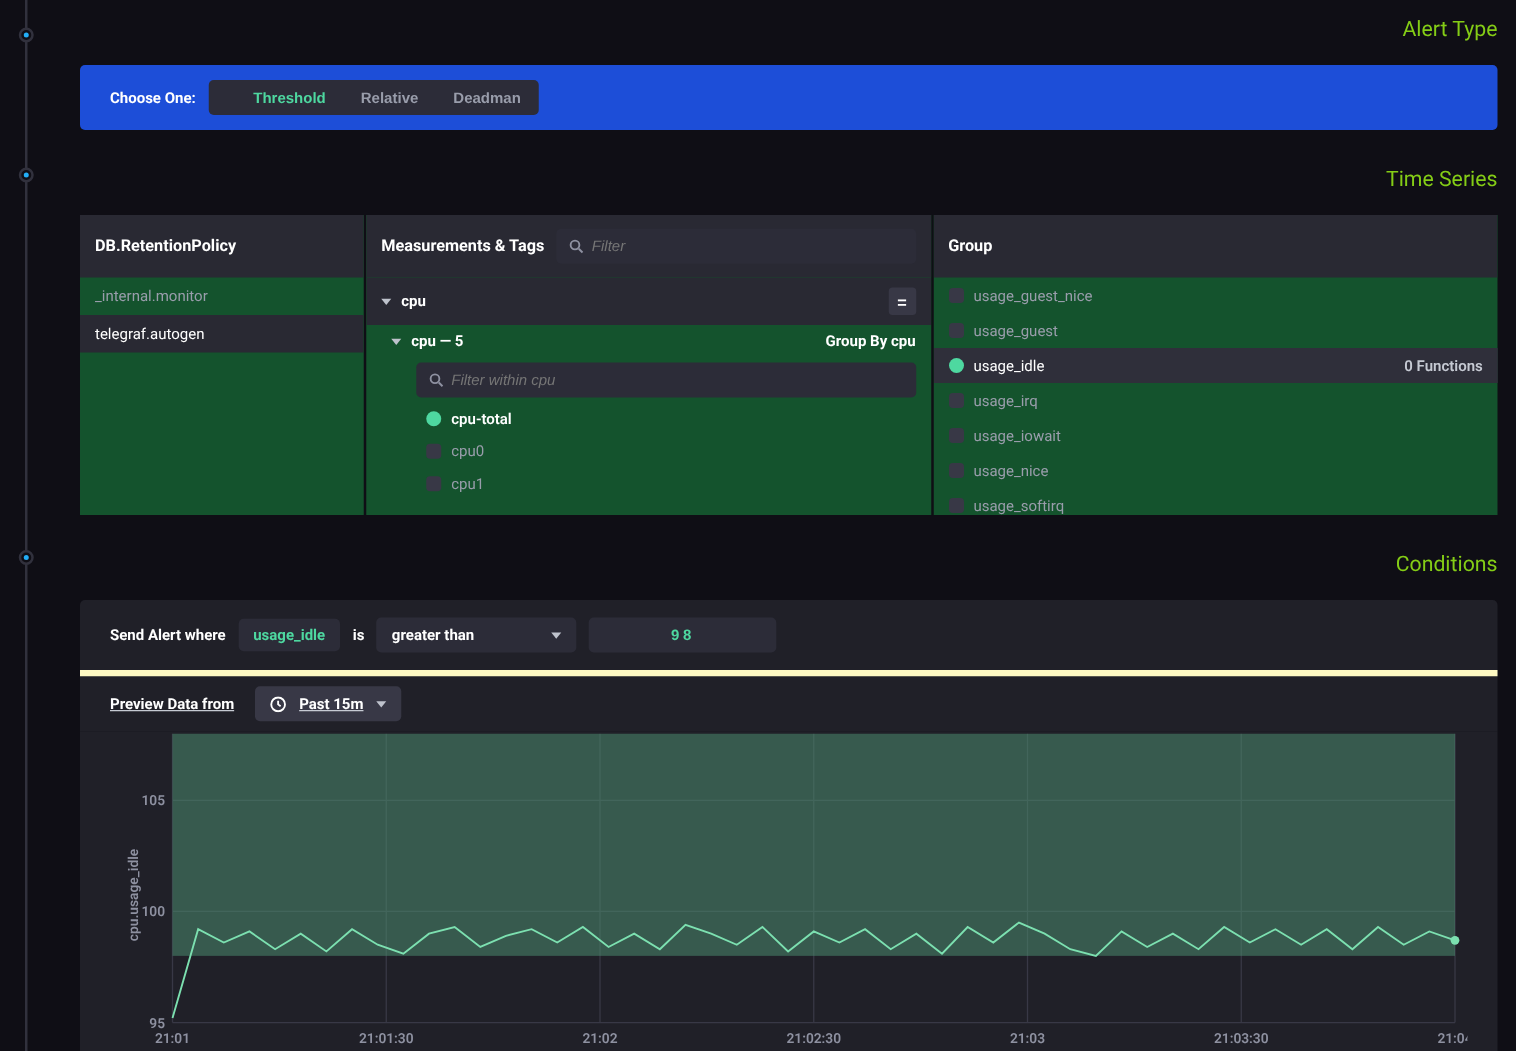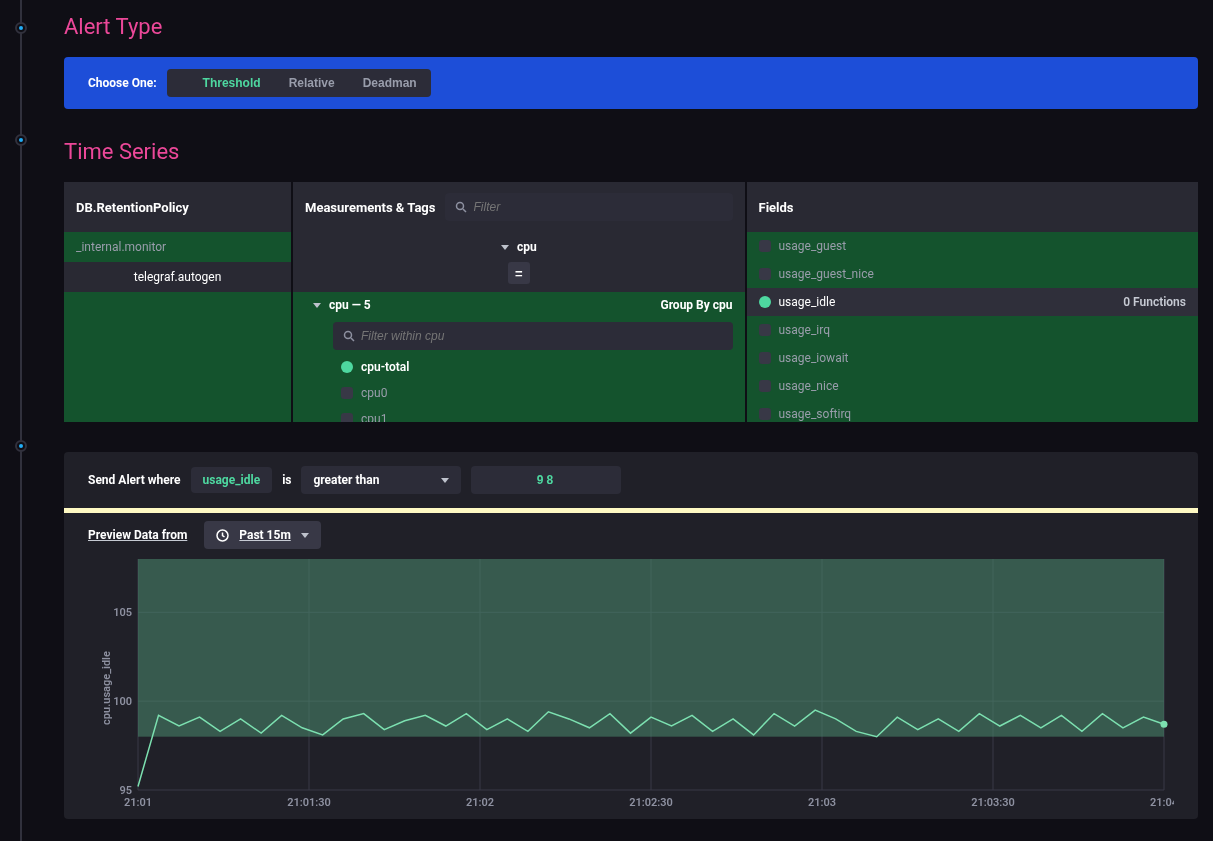--- a/index.html
+++ b/index.html
@@ -37,24 +37,25 @@
   width: 4px;
   height: 4px;
   border-radius: 50%;
   background: #22adf6;
 }
 .section {
   margin-left: 64px;
   margin-right: 15px;
 }
 .section-title {
-  font-size: 22px;
+  font-size: 17px;
   font-weight: 400;
-  color: #ec4899;
+  color: #84cc16;
   margin-bottom: 18px;
+  text-align: right;
 }
 .panel {
   background: #1d4ed8;
   border-radius: 4px;
   padding: 12px 24px;
 }
 .choose-row {
   display: flex;
   align-items: center;
   gap: 10px;
@@ -112,21 +113,21 @@
 }
 .list-row {
   padding: 8px 12px;
   font-size: 12px;
   color: #999dab;
   cursor: pointer;
   display: flex;
   align-items: center;
   gap: 8px;
 }
-.list-row.selected { background: #292933; color: #fff; flex-direction: column; }
+.list-row.selected { background: #292933; color: #fff; }
 .caret {
   width: 0; height: 0;
   border-left: 4px solid transparent;
   border-right: 4px solid transparent;
   border-top: 5px solid #bec2cc;
 }
 .eq-btn {
   background: #383846;
   border: none;
   color: #fff;
@@ -384,30 +385,30 @@
             <div class="tag-item">
               <span class="check"></span>
               <span>cpu1</span>
             </div>
           </div>
       </div>
     </div>
 
     <div class="col" style="flex:1">
       <div class="col-header">
-        <span class="col-title">Fields</span>
+        <span class="col-title">Group</span>
       </div>
       <div class="col-body" id="fields-list">
           <div class="field-row">
             <span class="check"></span>
+            <span>usage_guest_nice</span>
+          </div>
+          <div class="field-row">
+            <span class="check"></span>
             <span>usage_guest</span>
-          </div>
-          <div class="field-row">
-            <span class="check"></span>
-            <span>usage_guest_nice</span>
           </div>
           <div class="field-row selected">
             <span class="check on"></span>
             <span>usage_idle</span>
             <span class="spacer"></span>
             <span class="func-badge">0 Functions</span>
           </div>
           <div class="field-row">
             <span class="check"></span>
             <span>usage_irq</span>
@@ -423,20 +424,21 @@
           <div class="field-row">
             <span class="check"></span>
             <span>usage_softirq</span>
           </div>
         </div>
     </div>
   </div>
 </div>
 
 <div class="section" style="margin-top:30px">
+  <div class="section-title">Conditions</div>
   <div class="cond-panel">
     <div class="cond-header">
       <span class="label-bold">Send Alert where</span>
       <span class="tag-pill">usage_idle</span>
       <span class="label-bold">is</span>
       <div class="dropdown">
         <span>greater than</span>
         <span class="caret"></span>
       </div>
       <input class="num-input" value="98" style="">

